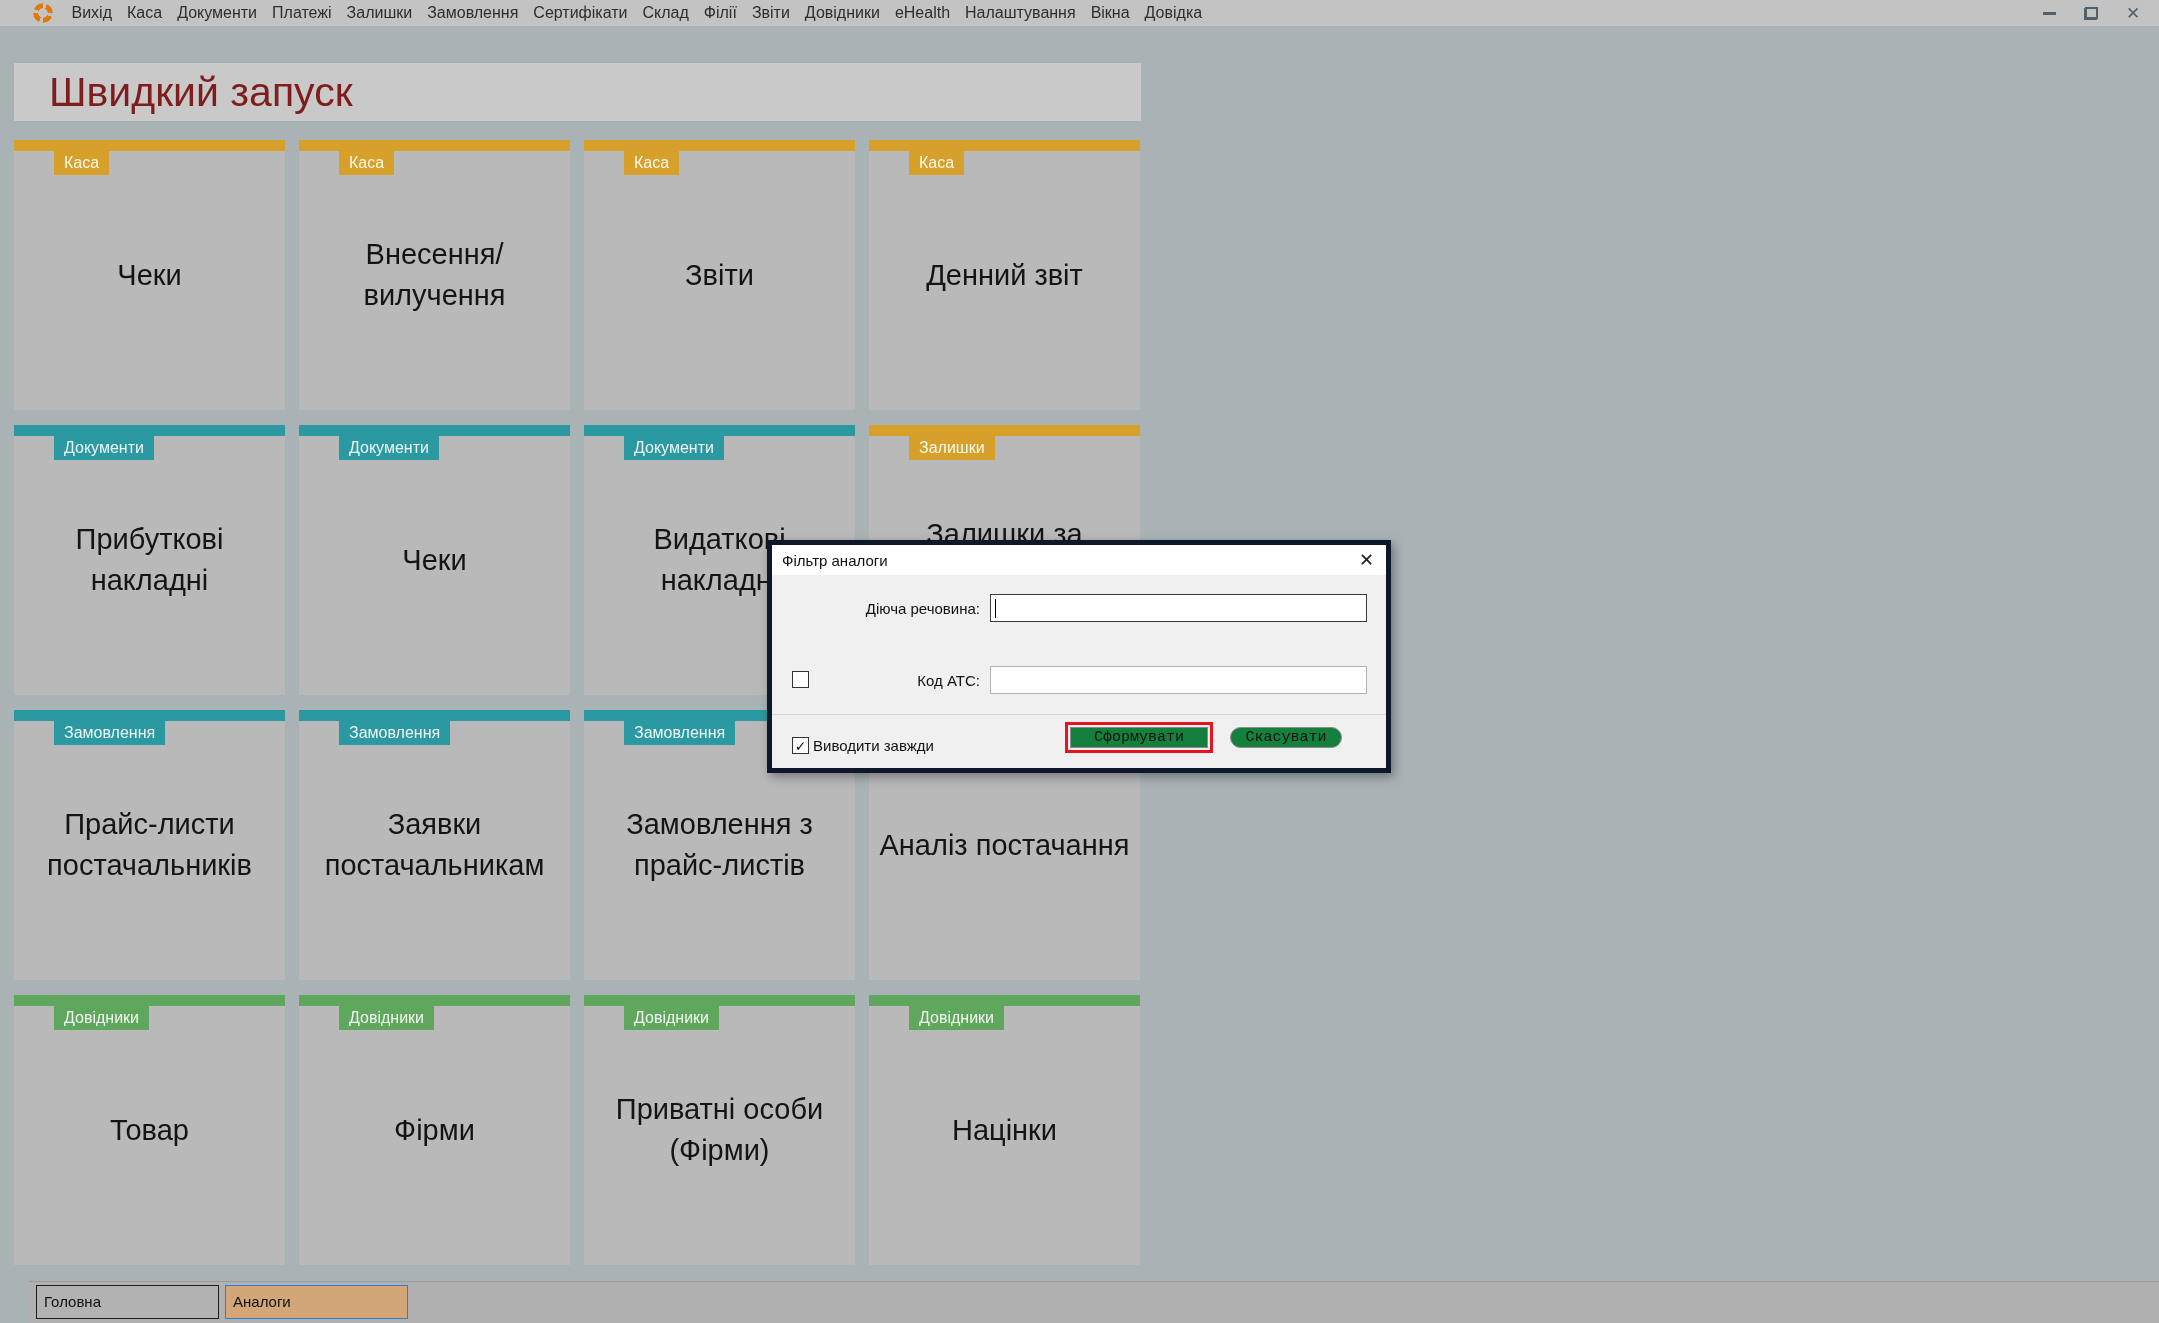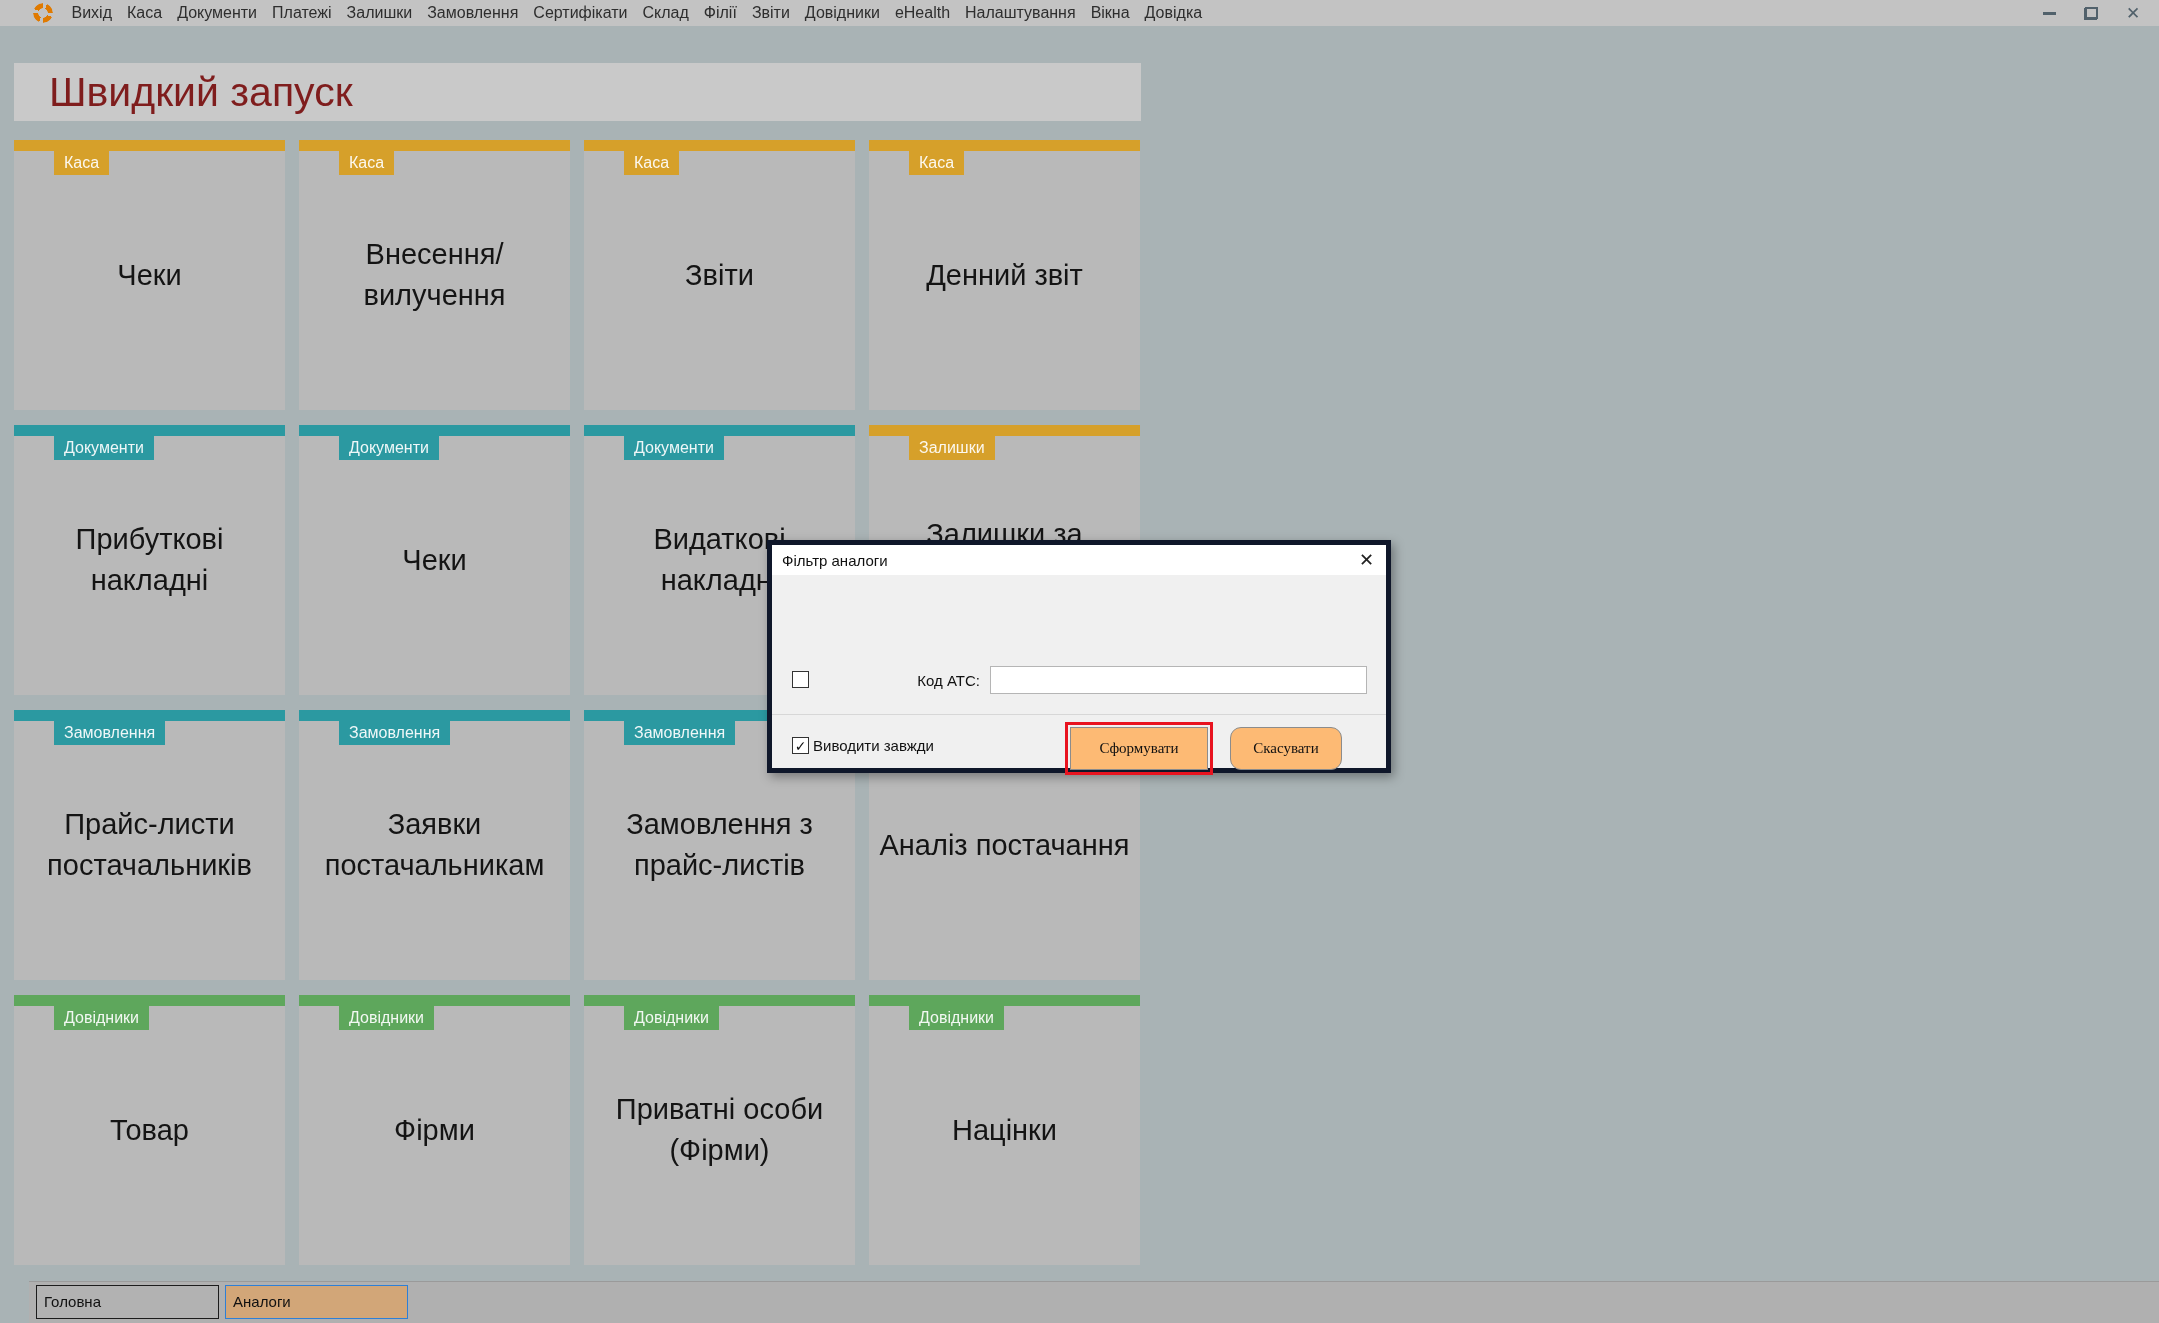--- a/index.html
+++ b/index.html
@@ -101,22 +101,22 @@
     font-size:14px; font-weight:bold; color:#111; flex:0 0 auto;
   }
   .cb-atc { position:absolute; left:20px; top:126px; }
   .dlg-divider { position:absolute; left:0; right:0; top:169px; height:1px; background:#d7d7d7; }
   .footer-check {
     position:absolute; left:20px; top:192px; display:flex; align-items:center; gap:4px;
     font-size:15px; color:#111;
   }
   .red-box { position:absolute; left:293px; top:177px; border:3px solid #e8131f; padding:2px; }
   .dlg-btn {
-    height:43px; background:#fdba74; border:1px solid #8c8c8c;
-    font-size:15px; color:#111; font-family:Liberation Serif, serif;
+    height:21px; background:#15803d; border:1px solid #8c8c8c;
+    font-size:15px; color:#111; font-family:Liberation Mono, monospace;
     display:flex; align-items:center; justify-content:center; cursor:pointer;
   }
   .btn-generate { width:138px; }
   .btn-cancel { position:absolute; left:458px; top:182px; width:112px;border-radius:11px; }
 
   
   .tabbar {
     position:absolute; left:0; top:1281px; width:100%; height:42px;
     background:#b0b0b0; border-top:1px solid #9a9a9a;margin-left:29px;
   }
@@ -249,20 +249,26 @@
     <div class="tile-label">Націнки</div>
   </div>
 </div>
 
 <div class="dialog">
   <div class="dialog-titlebar">
     <span>Фільтр аналоги</span>
     <span class="dialog-close">✕</span>
   </div>
 
+  <div class="dlg-row row-1">
+    <span class="dlg-label">Діюча речовина:</span>
+    <span class="dlg-input">
+        <span class="caret"></span>
+      </span>
+  </div>
   <span class="checkbox cb-atc"></span>
   <div class="dlg-row row-3">
     <span class="dlg-label">Код АТС:</span>
     <span class="dlg-input light"></span>
   </div>
 
   <div class="dlg-divider"></div>
 
   <div class="footer-check">
     <span class="checkbox">✓</span>

